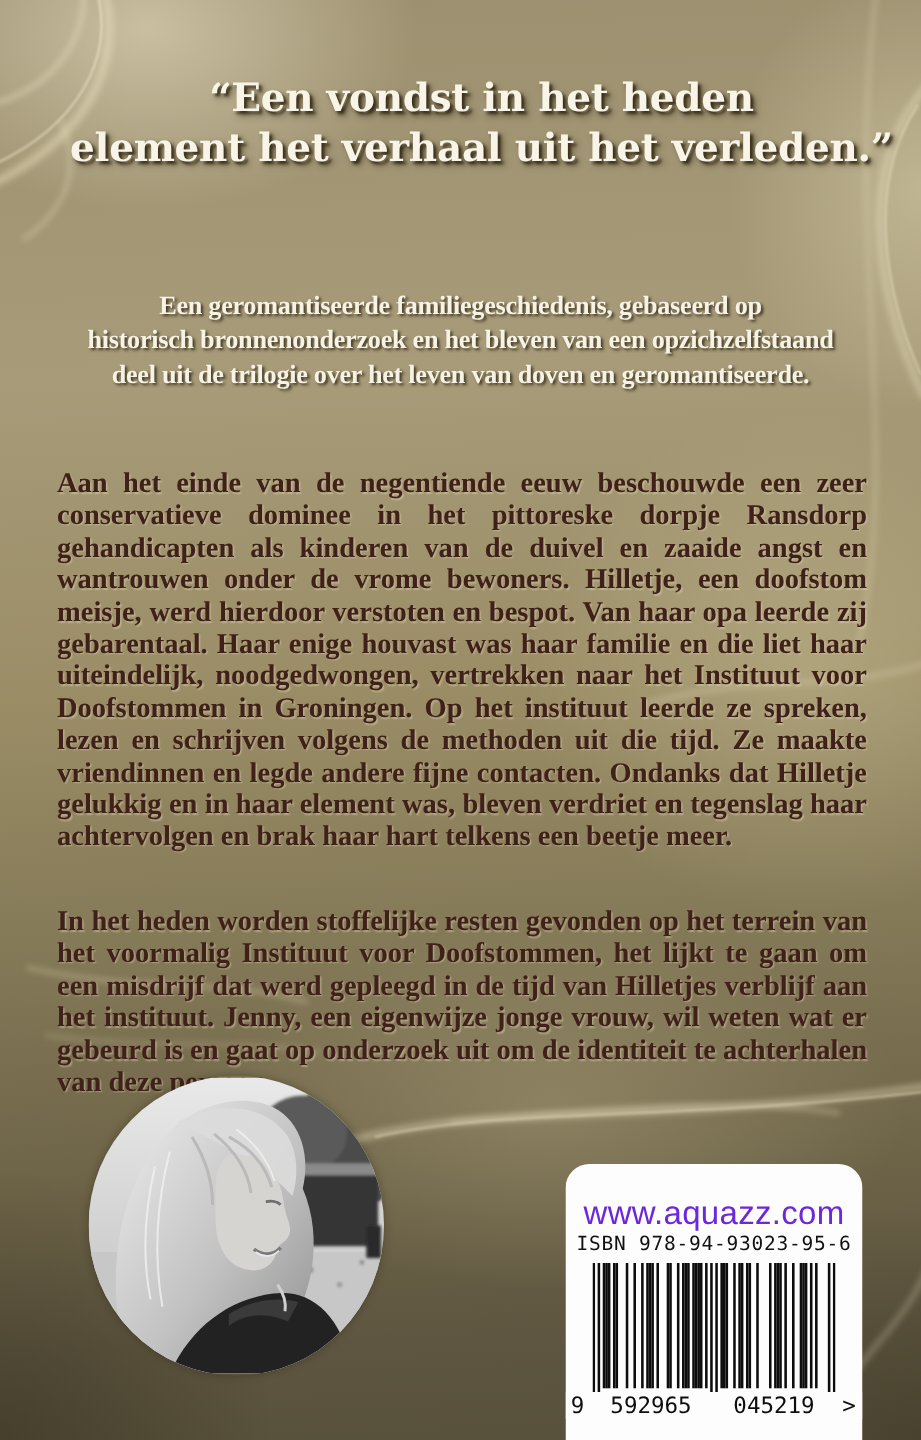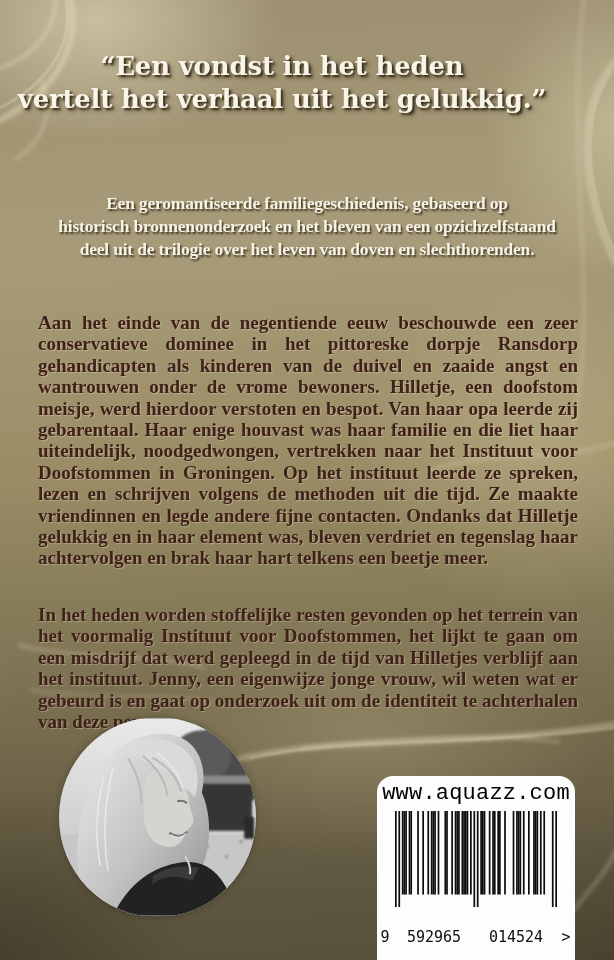--- a/index.html
+++ b/index.html
@@ -15,20 +15,21 @@
       radial-gradient(40% 22% at 100% 100%, rgba(38,33,18,.30), rgba(38,33,18,0) 75%),
       linear-gradient(178deg,#9c9070 0%,#a79b79 26%,#9a8d66 48%,#857a58 64%,#6e6448 80%,#5e5640 92%,#57503a 100%);
   }
   .veins{position:absolute;left:0;top:0;width:614px;height:960px;pointer-events:none;}
   .quote{
     position:absolute;left:0;top:50px;width:564px;text-align:center;
     font-family:"DejaVu Serif","Liberation Serif",serif;
     font-size:26px;line-height:33px;font-weight:700;color:#f8f4e8;
     text-shadow:2px 2px 2px rgba(48,38,18,.85), 3px 3px 4px rgba(48,38,18,.5);
     letter-spacing:-.2px;
+    padding-left:39px;
   }
   .intro{
     position:absolute;left:0;top:192px;width:614px;text-align:center;
     font-size:17.5px;line-height:23px;font-weight:700;color:#f6f2e6;
     text-shadow:1.5px 1.5px 2px rgba(48,38,18,.85);
     letter-spacing:-.2px;
   }
   .body-par{
     position:absolute;left:38px;width:540px;margin:0;text-align:justify;
     font-size:19px;line-height:21.4px;font-weight:700;color:#40211a;
@@ -39,22 +40,22 @@
   .photo{
     position:absolute;left:59px;top:717px;width:197px;height:200px;
     border-radius:50%;overflow:hidden;box-shadow:0 0 6px rgba(30,25,12,.35);
   }
   .photo svg{display:block;width:100%;height:100%;}
   .barcode-panel{
     position:absolute;left:377px;top:776px;width:198px;height:184px;
     background:#fdfdfd;border-radius:16px 16px 0 0;text-align:center;
   }
   .site{
-    font-family:Liberation Mono, monospace;font-size:22px;line-height:26px;
-    color:#000000;padding-top:5px;letter-spacing:.2px;
+    font-family:Liberation Sans, sans-serif;font-size:22px;line-height:26px;
+    color:#6d28d9;padding-top:20px;letter-spacing:.2px;
   }
   .isbn{
     font-family:"DejaVu Sans Mono","Liberation Mono",monospace;
     font-size:13px;line-height:16px;color:#111;letter-spacing:.5px;white-space:nowrap;
   }
   #barcode-svg{display:block;margin:4px auto 0 auto;width:162px;height:96px;}
   .digits{
     position:absolute;left:0;bottom:14px;width:198px;height:18px;
     display:grid;grid-template-columns:16px 1fr 1fr 18px;align-items:center;
     font-family:"DejaVu Sans Mono","Liberation Mono",monospace;
@@ -91,27 +92,27 @@
     </g>
     <g fill="none" stroke="#f4ecd0" filter="url(#blur1)">
       <path d="M -5 110 C 50 85, 78 40, 64 -8" stroke-width="1.4" opacity="0.6"></path>
       <path d="M 250 758 C 340 738, 440 748, 615 728" stroke-width="1.2" opacity="0.55"></path>
       <path d="M 612 70 C 575 125, 592 200, 614 250" stroke-width="1.2" opacity="0.5"></path>
     </g>
   </svg>
 
   <div class="quote">
     <div>“Een vondst in het heden</div>
-    <div>vertelt het verhaal uit het gelukkig.”</div>
+    <div>element het verhaal uit het verleden.”</div>
   </div>
 
   <div class="intro">
     <div>Een geromantiseerde familiegeschiedenis, gebaseerd op</div>
     <div>historisch bronnenonderzoek en het bleven van een opzichzelfstaand</div>
-    <div>deel uit de trilogie over het leven van doven en slechthorenden.</div>
+    <div>deel uit de trilogie over het leven van doven en geromantiseerde.</div>
   </div>
 
   <p class="body-par p1">Aan het einde van de negentiende eeuw beschouwde een zeer conservatieve dominee in het pittoreske dorpje Ransdorp gehandicapten als kinderen van de duivel en zaaide angst en wantrouwen onder de vrome bewoners. Hilletje, een doofstom meisje, werd hierdoor verstoten en bespot. Van haar opa leerde zij gebarentaal. Haar enige houvast was haar familie en die liet haar uiteindelijk, noodgedwongen, vertrekken naar het Instituut voor Doofstommen in Groningen. Op het instituut leerde ze spreken, lezen en schrijven volgens de methoden uit die tijd. Ze maakte vriendinnen en legde andere fijne contacten. Ondanks dat Hilletje gelukkig en in haar element was, bleven verdriet en tegenslag haar achtervolgen en brak haar hart telkens een beetje meer.</p>
   <p class="body-par p2">In het heden worden stoffelijke resten gevonden op het terrein van het voormalig Instituut voor Doofstommen, het lijkt te gaan om een misdrijf dat werd gepleegd in de tijd van Hilletjes verblijf aan het instituut. Jenny, een eigenwijze jonge vrouw, wil weten wat er gebeurd is en gaat op onderzoek uit om de identiteit te achterhalen van deze persoon.</p>
 
   <div class="photo">
     <svg viewBox="0 0 200 200" xmlns="http://www.w3.org/2000/svg">
       <defs>
         <linearGradient id="sky" x1="0" y1="0" x2="0" y2="1">
           <stop offset="0" stop-color="#e9e9e9"></stop>
@@ -159,20 +160,21 @@
       </g>
 
       <path d="M 55 200 C 70 168, 95 150, 125 146 C 150 143, 170 158, 180 200 Z" fill="#222222"></path>
       <path d="M 95 160 C 110 150, 130 148, 142 152 L 135 165 C 120 158, 105 160, 95 168 Z" fill="#3a3a3a"></path>
       <path d="M 128 140 C 132 146, 134 152, 133 158" stroke="#d0d0d0" stroke-width="2" fill="none"></path>
     </svg>
   </div>
 
   <div class="barcode-panel">
     <div class="site">www.aquazz.com</div>
+    <div class="isbn">ISBN 978-94-93023-95-6</div>
     <svg id="barcode-svg" viewBox="0 0 95 100" preserveAspectRatio="none" xmlns="http://www.w3.org/2000/svg">
         <rect x="0" y="0" width="1" height="100" fill="#0d0d0d"></rect>
         <rect x="2" y="0" width="1" height="100" fill="#0d0d0d"></rect>
         <rect x="4" y="0" width="1" height="87" fill="#0d0d0d"></rect>
         <rect x="5" y="0" width="1" height="87" fill="#0d0d0d"></rect>
         <rect x="6" y="0" width="1" height="87" fill="#0d0d0d"></rect>
         <rect x="8" y="0" width="1" height="87" fill="#0d0d0d"></rect>
         <rect x="9" y="0" width="1" height="87" fill="#0d0d0d"></rect>
         <rect x="13" y="0" width="1" height="87" fill="#0d0d0d"></rect>
         <rect x="16" y="0" width="1" height="87" fill="#0d0d0d"></rect>
@@ -213,18 +215,18 @@
         <rect x="82" y="0" width="1" height="87" fill="#0d0d0d"></rect>
         <rect x="83" y="0" width="1" height="87" fill="#0d0d0d"></rect>
         <rect x="85" y="0" width="1" height="87" fill="#0d0d0d"></rect>
         <rect x="87" y="0" width="1" height="87" fill="#0d0d0d"></rect>
         <rect x="92" y="0" width="1" height="100" fill="#0d0d0d"></rect>
         <rect x="94" y="0" width="1" height="100" fill="#0d0d0d"></rect>
       </svg>
     <div class="digits">
       <span>9</span>
       <span>592965</span>
-      <span>014524</span>
+      <span>045219</span>
       <span>&gt;</span>
     </div>
   </div>
 
 </div>
 
 </body></html>

